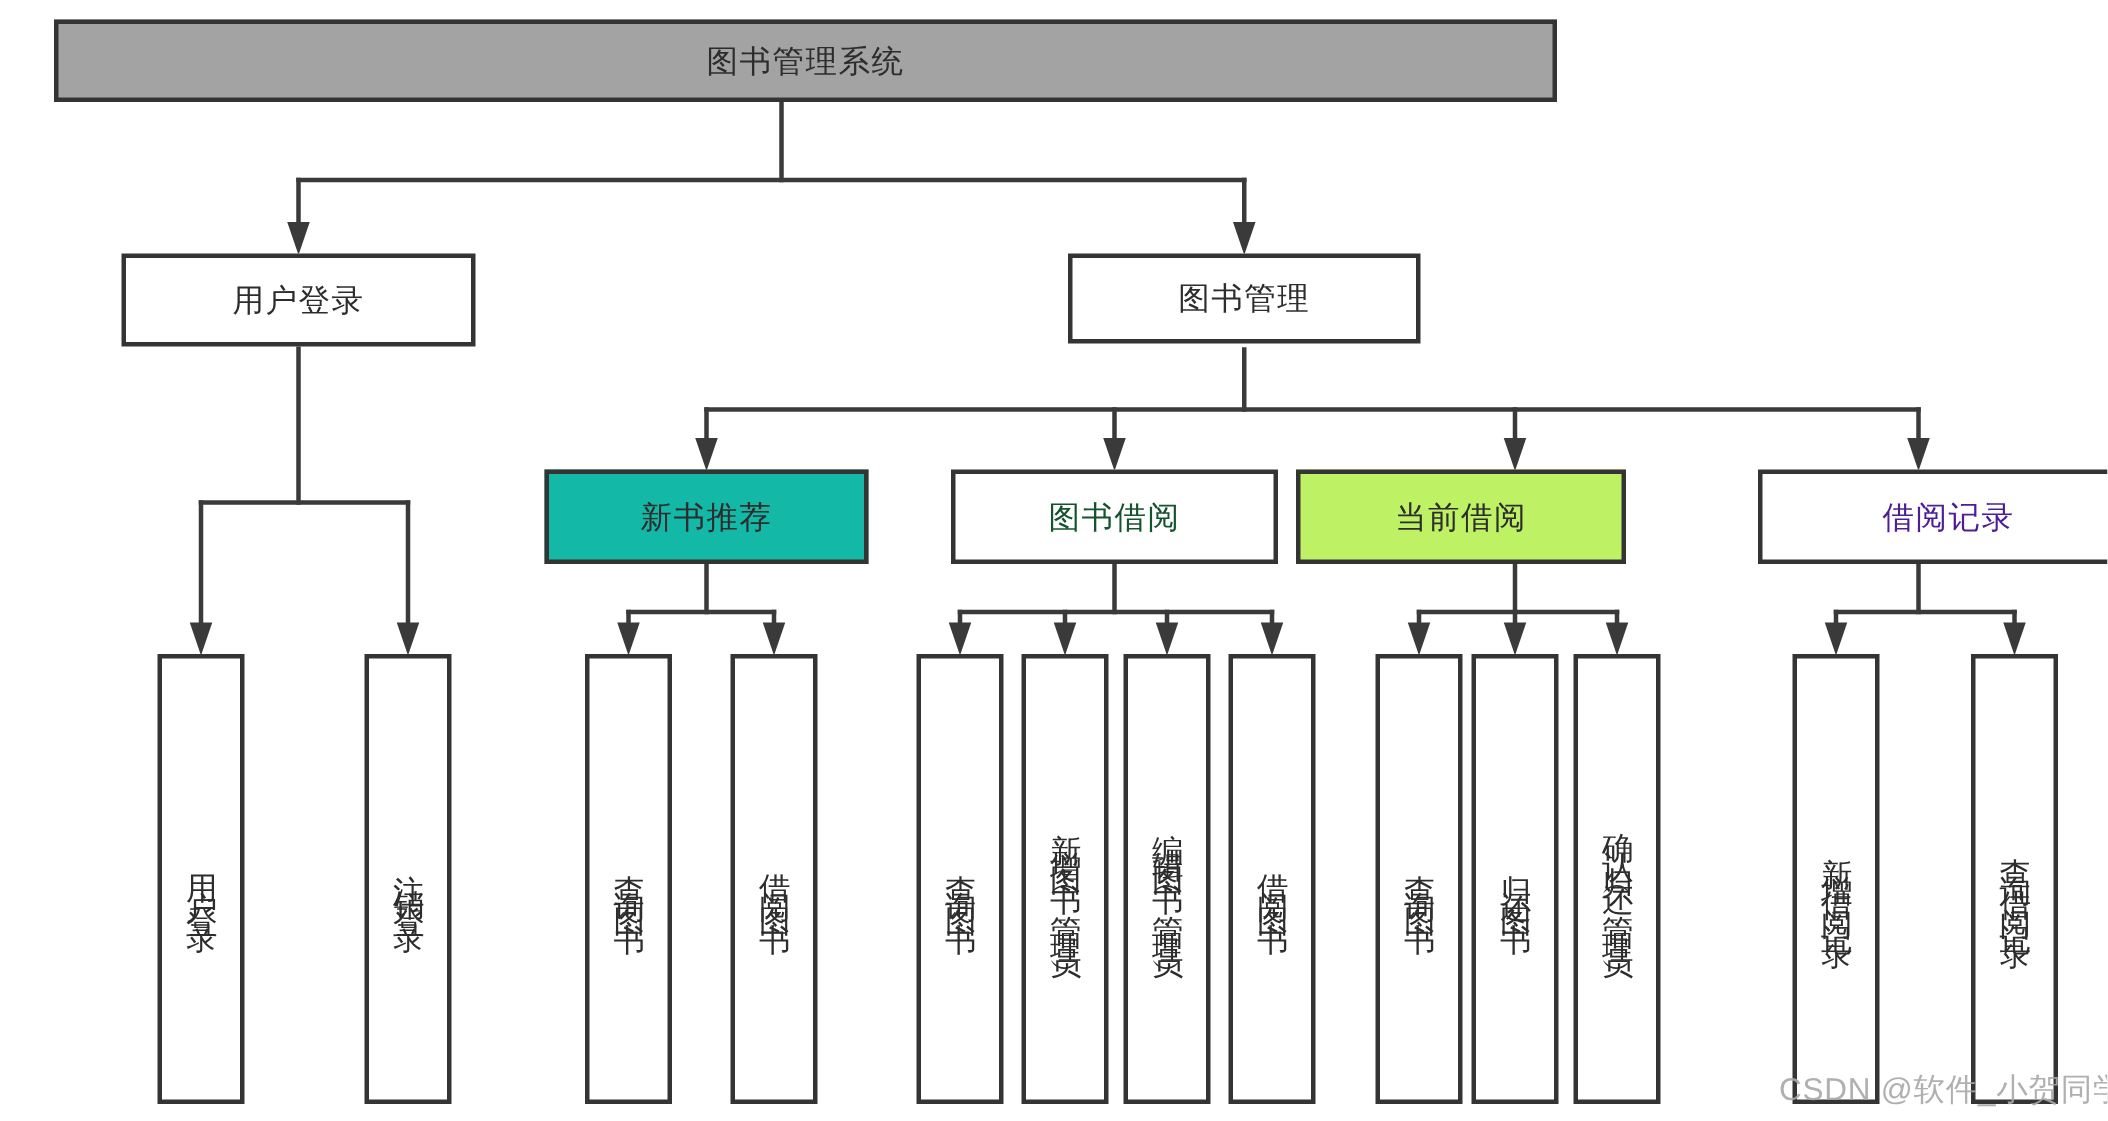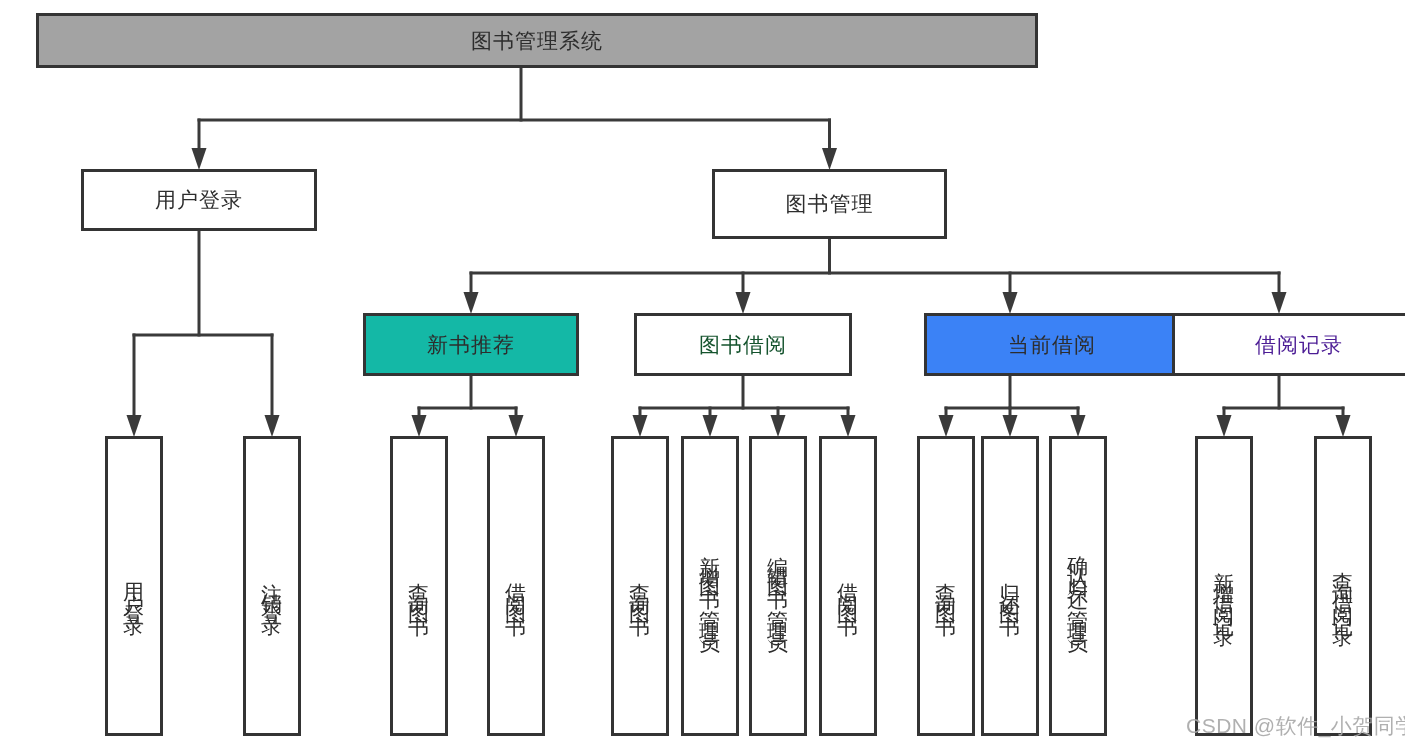--- a/index.html
+++ b/index.html
@@ -96,24 +96,24 @@
       <line x1="1279" y1="376" x2="1279" y2="408" stroke="#3a3a3a" stroke-width="3" stroke-linecap="square"></line>
       <line x1="1224" y1="408" x2="1343" y2="408" stroke="#3a3a3a" stroke-width="3" stroke-linecap="square"></line>
       <line x1="1224" y1="408" x2="1224" y2="416" stroke="#3a3a3a" stroke-width="3" stroke-linecap="square"></line>
       <polygon points="1216.5,415 1231.5,415 1224,437" fill="#3a3a3a"></polygon>
       <line x1="1343" y1="408" x2="1343" y2="416" stroke="#3a3a3a" stroke-width="3" stroke-linecap="square"></line>
       <polygon points="1335.5,415 1350.5,415 1343,437" fill="#3a3a3a"></polygon>
     </svg>
   <div id="nodes">
       <div class="node h" style="left: 36px; top: 13px; width: 1002px; height: 55px; border-color: rgb(52, 52, 52); background: #a3a3a3; color: rgb(45, 45, 45);">图书管理系统</div>
       <div class="node h" style="left: 81px; top: 169px; width: 236px; height: 62px; border-color: rgb(52, 52, 52); background: rgb(255, 255, 255); color: rgb(45, 45, 45);">用户登录</div>
-      <div class="node h" style="left: 712px; top: 169px; width: 235px; height: 70px; border-color: rgb(52, 52, 52); background: rgb(255, 255, 255); color: rgb(45, 45, 45);">图书管理</div>
+      <div class="node h" style="left: 712px; top: 169px; width: 235px; height: 60px; border-color: rgb(52, 52, 52); background: rgb(255, 255, 255); color: rgb(45, 45, 45);">图书管理</div>
       <div class="node h" style="left: 363px; top: 313px; width: 216px; height: 63px; border-color: rgb(52, 52, 52); background: #14b8a6; color: rgb(45, 45, 45);">新书推荐</div>
       <div class="node h" style="left: 634px; top: 313px; width: 218px; height: 63px; border-color: rgb(52, 52, 52); background: rgb(255, 255, 255); color: #14532d;">图书借阅</div>
-      <div class="node h" style="left: 924px; top: 313px; width: 256px; height: 63px; border-color: rgb(52, 52, 52); background: #3b82f6; color: rgb(45, 45, 45);">当前借阅</div>
+      <div class="node h" style="left: 864px; top: 313px; width: 220px; height: 63px; border-color: rgb(52, 52, 52); background: #bef264; color: rgb(45, 45, 45);">当前借阅</div>
       <div class="node h" style="left: 1172px; top: 313px; width: 254px; height: 63px; border-color: rgb(52, 52, 52); background: rgb(255, 255, 255); color: #4c1d95; font-family: Liberation Mono, monospace;">借阅记录</div>
       <div class="node v" style="left: 105px; top: 436px; width: 58px; height: 300px; border-color: rgb(52, 52, 52); background: rgb(255, 255, 255); color: rgb(45, 45, 45);">用户登录</div>
       <div class="node v" style="left: 243px; top: 436px; width: 58px; height: 300px; border-color: rgb(52, 52, 52); background: rgb(255, 255, 255); color: rgb(45, 45, 45);">注销登录</div>
       <div class="node v" style="left: 390px; top: 436px; width: 58px; height: 300px; border-color: rgb(52, 52, 52); background: rgb(255, 255, 255); color: rgb(45, 45, 45);">查询图书</div>
       <div class="node v" style="left: 487px; top: 436px; width: 58px; height: 300px; border-color: rgb(52, 52, 52); background: rgb(255, 255, 255); color: rgb(45, 45, 45);">借阅图书</div>
       <div class="node v" style="left: 611px; top: 436px; width: 58px; height: 300px; border-color: rgb(52, 52, 52); background: rgb(255, 255, 255); color: rgb(45, 45, 45);">查询图书</div>
       <div class="node v" style="left: 681px; top: 436px; width: 58px; height: 300px; border-color: rgb(52, 52, 52); background: rgb(255, 255, 255); color: rgb(45, 45, 45);">新增图书（管理员）</div>
       <div class="node v" style="left: 749px; top: 436px; width: 58px; height: 300px; border-color: rgb(52, 52, 52); background: rgb(255, 255, 255); color: rgb(45, 45, 45);">编辑图书（管理员）</div>
       <div class="node v" style="left: 819px; top: 436px; width: 58px; height: 300px; border-color: rgb(52, 52, 52); background: rgb(255, 255, 255); color: rgb(45, 45, 45);">借阅图书</div>
       <div class="node v" style="left: 917px; top: 436px; width: 58px; height: 300px; border-color: rgb(52, 52, 52); background: rgb(255, 255, 255); color: rgb(45, 45, 45);">查询图书</div>

